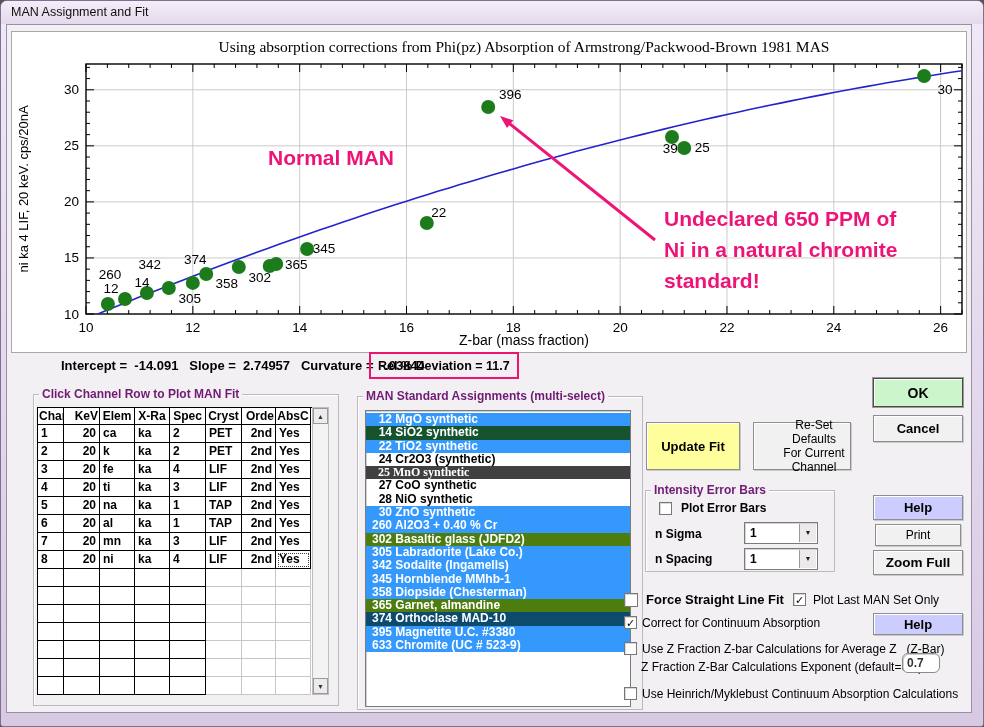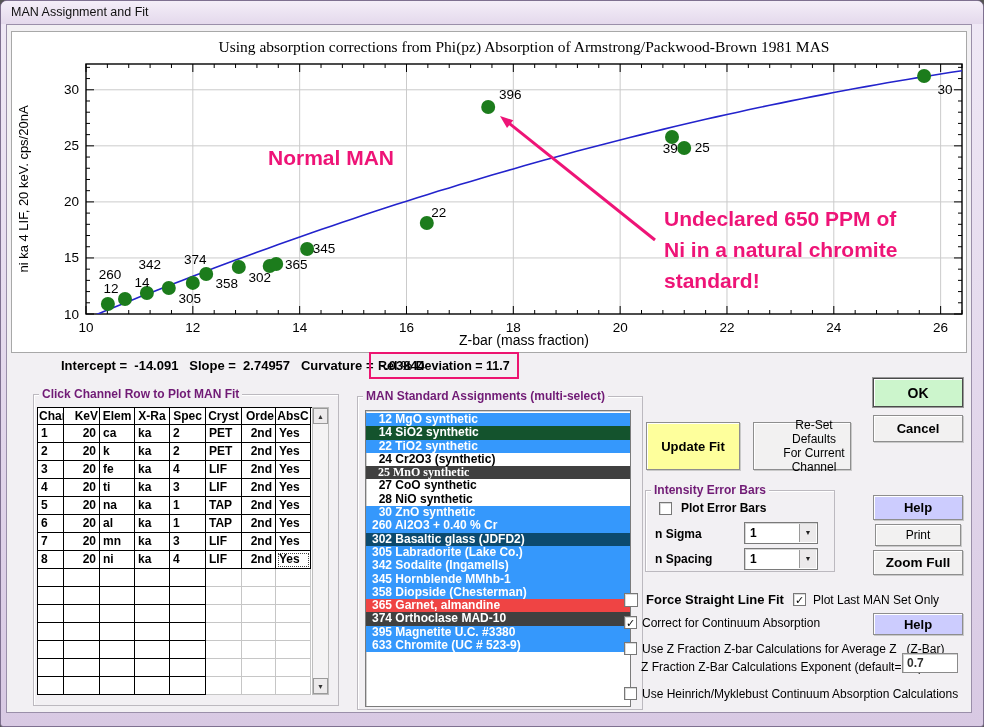--- a/index.html
+++ b/index.html
@@ -472,27 +472,27 @@
   <div id="stdlist">
       <div class="std-item sel" style="background: rgb(53, 152, 252);">  12 MgO synthetic</div>
       <div class="std-item sel" style="background: #14532d;">  14 SiO2 synthetic</div>
       <div class="std-item sel" style="background: rgb(53, 152, 252);">  22 TiO2 synthetic</div>
       <div class="std-item">  24 Cr2O3 (synthetic)</div>
       <div class="std-item sel" style="background: #404040; font-family: Liberation Serif, serif;">  25 MnO synthetic</div>
       <div class="std-item">  27 CoO synthetic</div>
       <div class="std-item">  28 NiO synthetic</div>
       <div class="std-item sel" style="background: rgb(53, 152, 252);">  30 ZnO synthetic</div>
       <div class="std-item sel" style="background: rgb(53, 152, 252);">260 Al2O3 + 0.40 % Cr</div>
-      <div class="std-item sel" style="background: #0c4a6e;">302 Basaltic glass (JDFD2)</div>
+      <div class="std-item sel" style="background: #4d7c0f;">302 Basaltic glass (JDFD2)</div>
       <div class="std-item sel" style="background: rgb(53, 152, 252);">305 Labradorite (Lake Co.)</div>
       <div class="std-item sel" style="background: rgb(53, 152, 252);">342 Sodalite (Ingamells)</div>
       <div class="std-item sel" style="background: rgb(53, 152, 252);">345 Hornblende MMhb-1</div>
       <div class="std-item sel" style="background: rgb(53, 152, 252);">358 Diopside (Chesterman)</div>
-      <div class="std-item sel" style="background: #ef4444;">365 Garnet, almandine</div>
-      <div class="std-item sel" style="background: #404040;">374 Orthoclase MAD-10</div>
+      <div class="std-item sel" style="background: #4d7c0f;">365 Garnet, almandine</div>
+      <div class="std-item sel" style="background: #0c4a6e;">374 Orthoclase MAD-10</div>
       <div class="std-item sel" style="background: rgb(53, 152, 252);">395 Magnetite U.C. #3380</div>
       <div class="std-item sel" style="background: rgb(53, 152, 252);">633 Chromite (UC # 523-9)</div>
     </div>
 
   <div class="btn" style="left:645px;top:421px;width:94px;height:48px;background:#feff9c;">
     <span>Update Fit</span>
   </div>
   <div class="btn" style="left:752px;top:421px;width:98px;height:48px;font-weight:normal;font-size:12px;line-height:14px;padding-left:24px;">
     <span><span>Re-Set Defaults</span><br>
     <span>For Current</span><br>
@@ -541,17 +541,17 @@
   <span class="cb-label" style="left:641px;top:615px;">Correct for Continuum Absorption</span>
 
   <div class="btn" style="left:872px;top:612px;width:90px;height:22px;background:#ccccfe;">
     <span>Help</span>
   </div>
 
   <span class="cb" style="left:623px;top:641px;"></span>
   <span class="cb-label" style="left:641px;top:641px;">Use Z Fraction Z-bar Calculations for Average Z   (Z-Bar)</span>
 
   <span class="cb-label" style="left:640px;top:659px;">Z Fraction Z-Bar Calculations Exponent (default=0.7)</span>
-  <div class="textinput" style="left:901px;top:652px;width:56px;height:20px;">0.7</div>
+  <div class="textinput" style="left:901px;top:652px;width:38px;height:20px;border-radius:6px;">0.7</div>
 
   <span class="cb" style="left:623px;top:686px;"></span>
   <span class="cb-label" style="left:641px;top:686px;">Use Heinrich/Myklebust Continuum Absorption Calculations</span>
 </div>
 
 </body></html>

